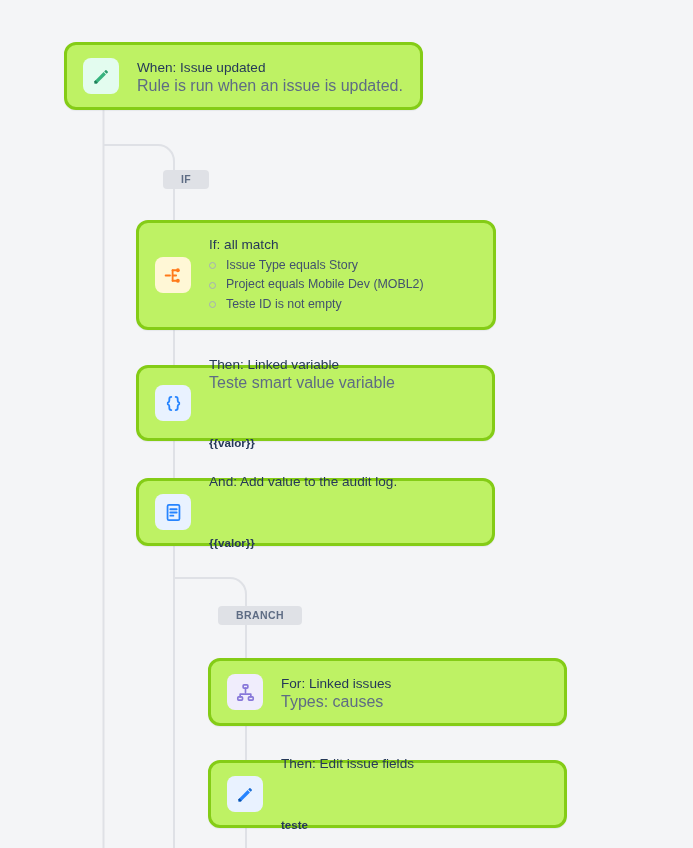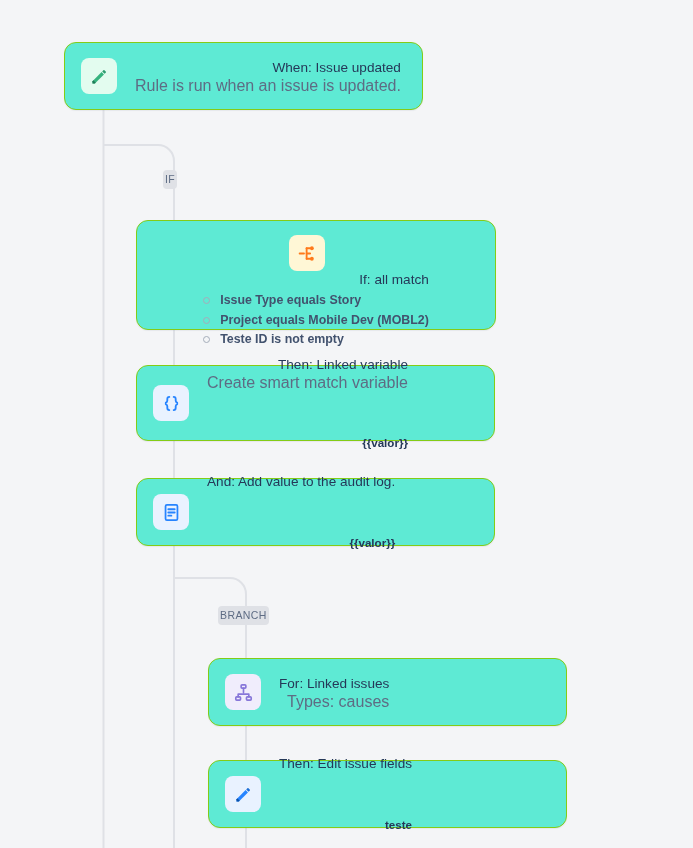--- a/index.html
+++ b/index.html
@@ -23,29 +23,28 @@
   #connectors {
     position: absolute;
     left: 0; top: 0;
     width: 693px; height: 848px;
     z-index: 1;
   }
   
   .card {
     position: absolute;
     z-index: 3;
-    background: #5eead4;
-    border: 1px solid #84cc16;
+    background: #bef264;
+    border: 3px solid #84cc16;
     border-radius: 12px;
     box-sizing: border-box;
     display: flex;
     align-items: center;
     padding: 14px 16px;
     box-shadow: 0 1px 1px rgba(9,30,66,0.06);
-    text-align: right;
   }
   .card-icon {
     width: 36px;
     height: 36px;
     border-radius: 8px;
     flex: 0 0 36px;
     display: flex;
     align-items: center;
     justify-content: center;
     margin-right: 18px;
@@ -75,21 +74,20 @@
     color: #253858;
     font-weight: 700;
     white-space: nowrap;
     margin-top: 43px;
   }
   
   .cond-list {
     list-style: none;
     margin: 2px 0 0 0;
     padding: 0;
-    font-weight: bold;
   }
   .cond-list li {
     display: flex;
     align-items: center;
     font-size: 12.4px;
     line-height: 19.5px;
     color: #42526e;
     white-space: nowrap;
   }
   .bullet {
@@ -103,22 +101,22 @@
   }
   
   .badge {
     position: absolute;
     z-index: 4;
     background: #dfe1e6;
     color: #5e6c84;
     border-radius: 4px;
     font-size: 10.5px;
     letter-spacing: 0.4px;
-    font-weight: 400;
-    padding: 3px 2px;
+    font-weight: 700;
+    padding: 3px 18px;
     line-height: 13px;
     box-sizing: border-box;
   }
   
   .ic-green  { background: #e3fcef; }
   .ic-yellow { background: #fff7d6; }
   .ic-blue   { background: #e9f2ff; }
   .ic-purple { background: #f0edfc; }
 </style>
 </head>
@@ -146,21 +144,21 @@
         <path d="M19.1 7.6a.9.9 0 0 0 0-1.3l-1.4-1.4a.9.9 0 0 0-1.3 0l-1.3 1.3 2.7 2.7 1.3-1.3z" fill="#2e9c6f"></path>
         <path d="M4 17.3V20h2.7l1-1-2.7-2.7-1 1z" fill="#1f7a56"></path>
       </svg>
     </div>
     <div class="card-body">
       <div class="card-title">When: Issue updated</div>
       <div class="card-sub">Rule is run when an issue is updated.</div>
     </div>
   </div>
 
-  <div class="card" style="left:136px; top:220px; width:360px; height:110px;flex-direction:column;">
+  <div class="card" style="left:136px; top:220px; width:360px; height:110px;">
     <div class="card-icon ic-yellow">
       <svg width="21" height="21" viewBox="0 0 24 24" fill="none">
         <path d="M3 12h5M11 12h4M11 6h4M11 18h4" stroke="#ff7a1a" stroke-width="2.1" stroke-linecap="round"></path>
         <path d="M11 6v12" stroke="#ff7a1a" stroke-width="2.1" stroke-linecap="round"></path>
         <circle cx="17" cy="6" r="2.2" fill="#ff7a1a"></circle>
         <circle cx="17" cy="18" r="2.2" fill="#ff7a1a"></circle>
       </svg>
     </div>
     <div class="card-body">
       <div class="card-title">If: all match</div>
@@ -183,21 +181,21 @@
 
   <div class="card" style="left:136px; top:365px; width:359px; height:76px;">
     <div class="card-icon ic-blue">
       <svg width="21" height="21" viewBox="0 0 24 24" fill="none">
         <path d="M9.5 4.5c-2 0-2.3 1.1-2.3 2.6v1.6c0 1.4-.6 2.1-1.7 2.3v1.9c1.1.2 1.7.9 1.7 2.3v1.7c0 1.5.3 2.6 2.3 2.6" stroke="#2684ff" stroke-width="2.1" stroke-linecap="round" stroke-linejoin="round"></path>
         <path d="M14.5 4.5c2 0 2.3 1.1 2.3 2.6v1.6c0 1.4.6 2.1 1.7 2.3v1.9c-1.1.2-1.7.9-1.7 2.3v1.7c0 1.5-.3 2.6-2.3 2.6" stroke="#2684ff" stroke-width="2.1" stroke-linecap="round" stroke-linejoin="round"></path>
       </svg>
     </div>
     <div class="card-body">
       <div class="card-title">Then: Linked variable</div>
-      <div class="card-sub">Create smart match variable</div>
+      <div class="card-sub">Teste smart value variable</div>
       <div class="card-smart">{{valor}}</div>
     </div>
   </div>
 
   <div class="card" style="left:136px; top:478px; width:359px; height:68px;">
     <div class="card-icon ic-blue">
       <svg width="21" height="21" viewBox="0 0 24 24" fill="none">
         <rect x="5.2" y="3.2" width="13.6" height="17.6" rx="1.6" stroke="#2684ff" stroke-width="2"></rect>
         <path d="M8.4 8.2h7.2" stroke="#2684ff" stroke-width="2.2" stroke-linecap="round"></path>
         <path d="M8.4 12h7.2" stroke="#2684ff" stroke-width="2.2" stroke-linecap="round"></path>

